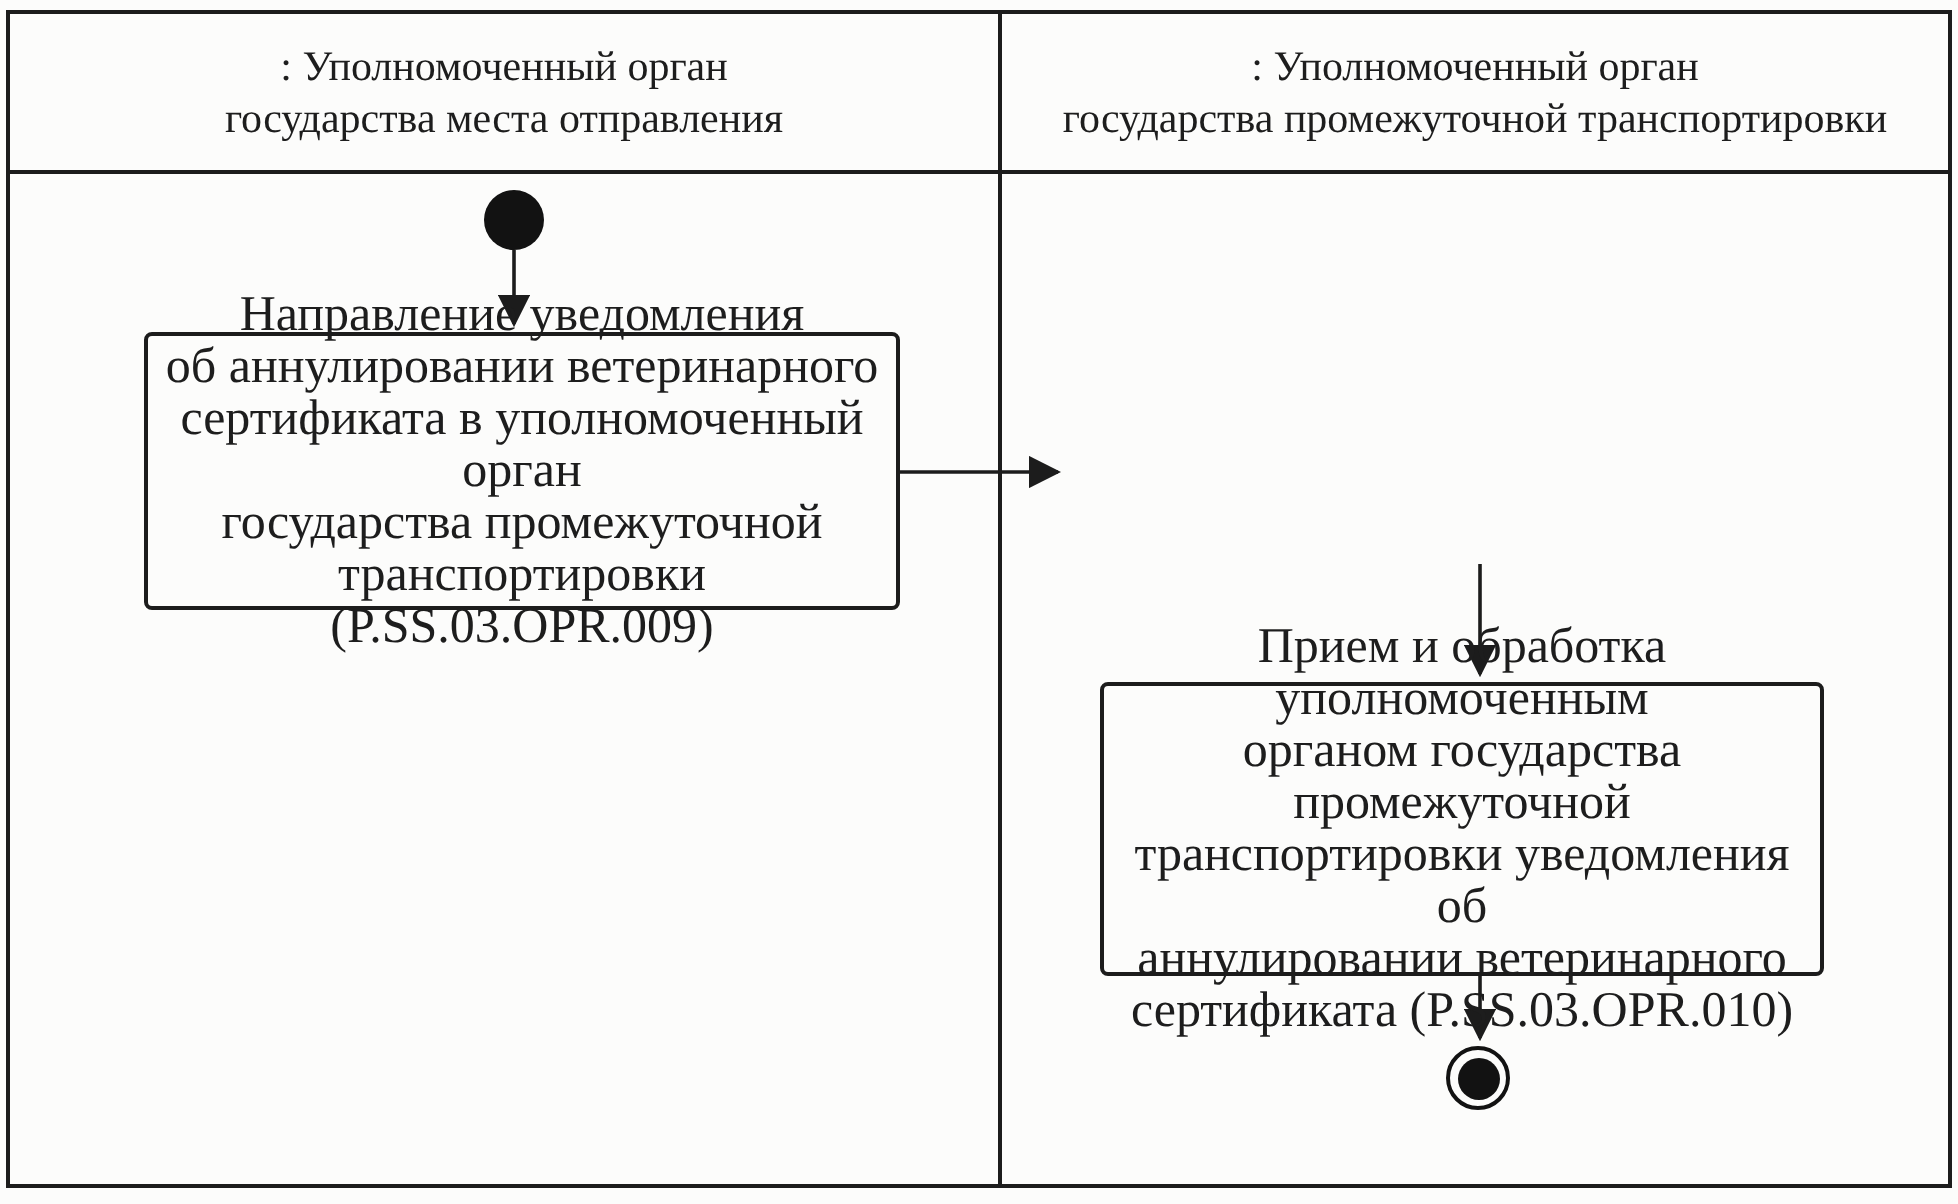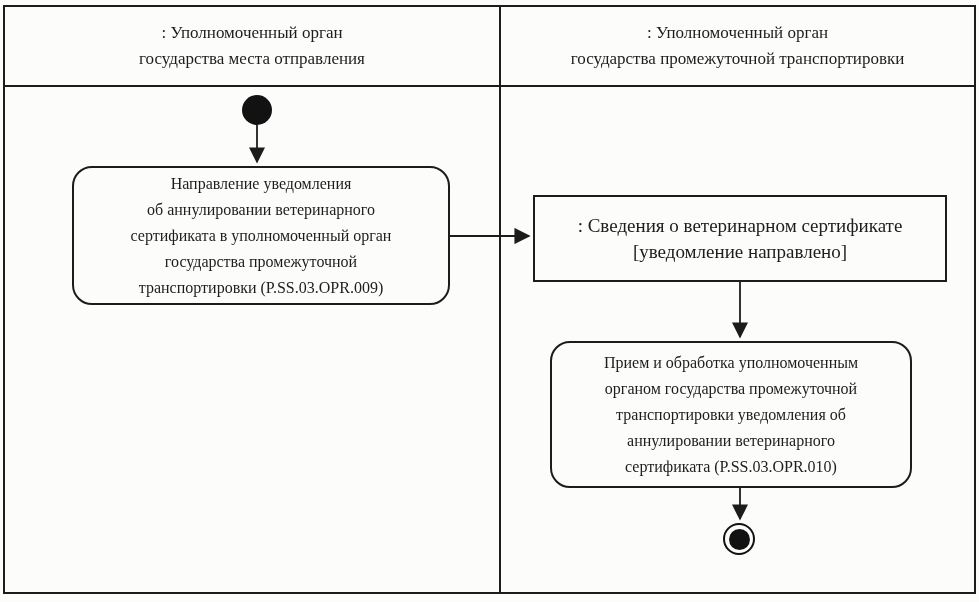--- a/index.html
+++ b/index.html
@@ -26,33 +26,33 @@
     background: #1c1c1c;
   }
   .header-separator {
     left: 3px; top: 85px; width: 973px; height: 2px;
     background: #1c1c1c;
   }
   .lane-header {
     top: 7px; height: 78px;
     display: flex; align-items: center; justify-content: center;
     text-align: center;
-    font-size: 17px; line-height: 26px;
+    font-size: 21px; line-height: 26px;
     white-space: pre-line;
   }
   .lane-header.left  { left: 5px;   width: 494px; }
   .lane-header.right { left: 501px; width: 473px; }
   
   .action-node {
     border: 2px solid #1c1c1c;
-    border-radius: 20px;
+    border-radius: 4px;
     background: #fcfcfb;
     display: flex; align-items: center; justify-content: center;
     text-align: center;
-    font-size: 16px; line-height: 26px;
+    font-size: 25px; line-height: 26px;
     white-space: pre-line;
     padding: 2px 4px;
   }
   .action-send    { left: 72px;  top: 166px; width: 378px; height: 139px; }
   .action-receive { left: 550px; top: 341px; width: 362px; height: 147px; }
   .object-node {
     left: 533px; top: 195px; width: 414px; height: 87px;
     border: 2px solid #1c1c1c;
     background: #fcfcfb;
     display: flex; align-items: center; justify-content: center;
@@ -110,22 +110,20 @@
 государства промежуточной транспортировки</div>
 
   <div class="abs initial-node"></div>
 
   <div class="abs action-node action-send">Направление уведомления
 об аннулировании ветеринарного
 сертификата в уполномоченный орган
 государства промежуточной
 транспортировки (P.SS.03.OPR.009)</div>
 
-  <div class="abs object-node">: Сведения о ветеринарном сертификате
-[уведомление направлено]</div>
 
   <div class="abs action-node action-receive">Прием и обработка уполномоченным
 органом государства промежуточной
 транспортировки уведомления об
 аннулировании ветеринарного
 сертификата (P.SS.03.OPR.010)</div>
 
   <div class="abs final-node">
     <div class="final-core"></div>
   </div>

